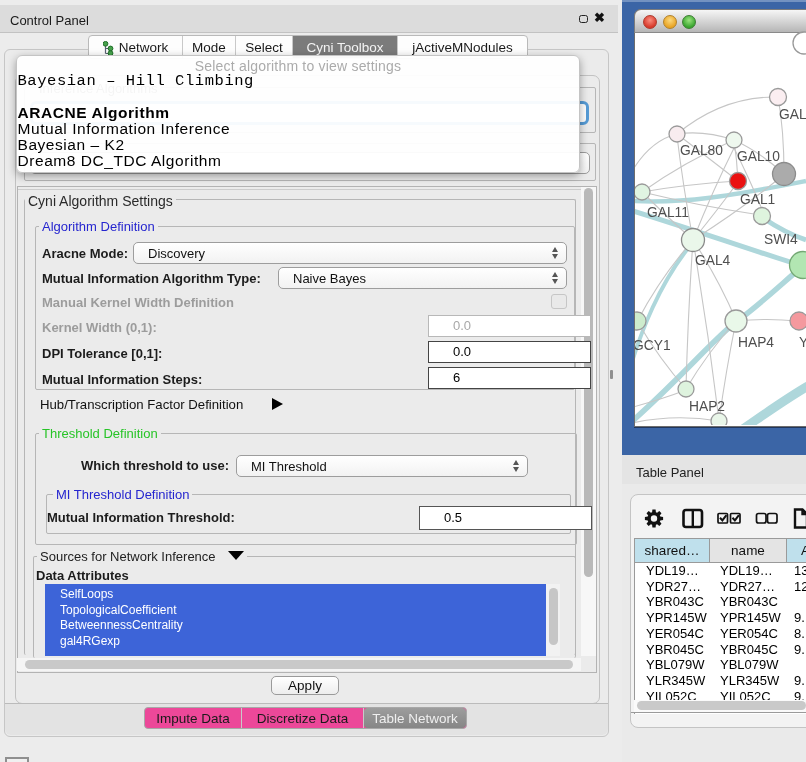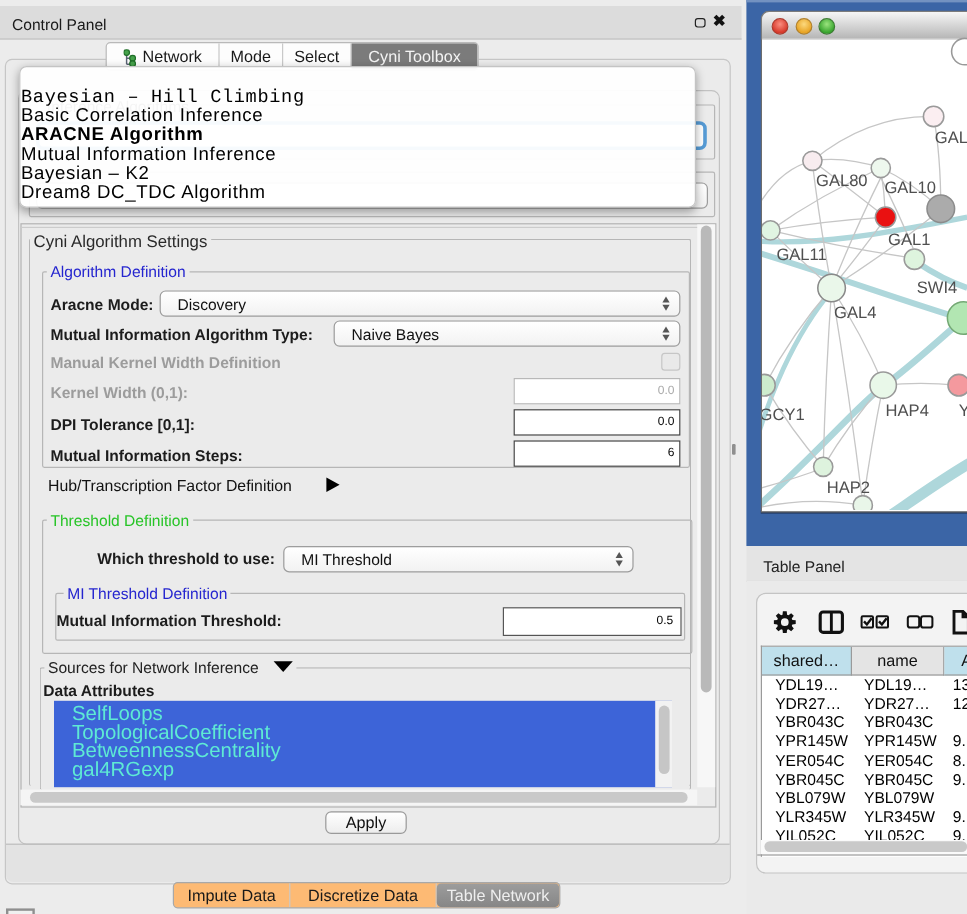--- a/index.html
+++ b/index.html
@@ -23,30 +23,30 @@
 #toptabs .sel{background:#7b7b7b;color:#f4f4f4;}
 
 #scrollpane{left:17px;top:186px;width:578px;height:485px;border:1px solid #b3b3b3;background:#ebebeb;}
 .groupbox{position:absolute;border:1px solid #b6b6b6;border-radius:2px;}
 .grouplabel{position:absolute;background:#ebebeb;padding:0 3px;font-size:13px;}
 .combo{position:absolute;background:linear-gradient(#ffffff,#f2f2f2);border:1px solid #9d9d9d;border-radius:5px;font-size:13px;color:#111;}
 .combo .ct{position:absolute;left:14px;top:3px;}
 .stepper{position:absolute;right:7px;top:3px;width:7px;height:14px;}
 .stepper:before{content:"";position:absolute;left:0;top:1px;border-left:3.5px solid transparent;border-right:3.5px solid transparent;border-bottom:5px solid #555;}
 .stepper:after{content:"";position:absolute;left:0;bottom:1px;border-left:3.5px solid transparent;border-right:3.5px solid transparent;border-top:5px solid #555;}
-.field{position:absolute;background:#fff;font-size:10px;text-align:right;}
+.field{position:absolute;background:#fff;font-size:13px;text-align:left;padding-left:24px;}
 .lbl{position:absolute;font-size:13px;font-weight:bold;color:#1c1c1c;white-space:nowrap;}
 .dis{color:#9c9c9c;}
 
 #popup{left:16px;top:55px;width:562px;height:116px;background:rgba(255,255,255,0.95);border:1px solid #c4c4c4;border-radius:6px;box-shadow:0 3px 8px rgba(0,0,0,0.35);}
 #popup .head{position:absolute;left:0;top:2px;width:100%;text-align:center;font-size:14px;letter-spacing:0.2px;color:#ababab;}
 #popup .it{position:absolute;left:0.5px;font-size:15.5px;letter-spacing:0.55px;color:#000;white-space:nowrap;}
 
 #applybtn{left:271px;top:676px;width:66px;height:17px;background:linear-gradient(#ffffff,#ededed);border:1px solid #9a9a9a;border-radius:5px;text-align:center;font-size:13.5px;color:#111;line-height:17px;}
-#bottabs{left:144px;top:735px;height:20px;background:#fdba74;border:1px solid #a8a8a8;border-radius:4px;display:flex;overflow:hidden;}
+#bottabs{left:144px;top:707px;height:20px;background:#ec4899;border:1px solid #a8a8a8;border-radius:4px;display:flex;overflow:hidden;}
 #bottabs .tab{display:flex;align-items:center;justify-content:center;font-size:13.5px;color:#1a1a1a;border-right:1px solid #c9c9c9;box-sizing:border-box;}
 #bottabs .sel{background:linear-gradient(#9d9d9d,#868686);color:#efefef;border-right:none;border-radius:4px;}
 
 #bluebg{left:622px;top:0;width:184px;height:455px;background:linear-gradient(#7varies 0,#3b65a6 0);background:#3b65a6;border-top:2px solid #7392c1;box-sizing:border-box;}
 #macwin{left:634px;top:9px;width:172px;height:416px;background:#fff;border:1px solid #6d6d6d;border-radius:7px 0 0 0;}
 #mactitle{left:634px;top:9px;width:172px;height:22px;background:linear-gradient(#f6f6f6,#b6b6b6);border:1px solid #7c7c7c;border-bottom:1px solid #8a8a8a;border-radius:7px 0 0 0;}
 .tl{position:absolute;top:15px;width:12px;height:12px;border-radius:50%;}
 #winshadow{left:634px;top:425px;width:172px;height:3px;background:#20365c;}
 #tablebar{left:622px;top:455px;width:184px;height:29px;background:#e4e4e4;border-bottom:1px solid #d2d2d2;}
 #tablebar .txt{left:14px;top:10px;font-size:13px;color:#222;}
@@ -66,20 +66,21 @@
 <div class="abs" id="toptabs">
   <div class="tab" style="width:94px;"><svg width="12" height="15" style="margin-right:4px;margin-top:2px" viewBox="0 0 12 15">
         <path d="M2.5 4 V12.5 M2.5 7.5 H7 M2.5 12.5 H7" fill="none" stroke="#5a6273" stroke-width="1.2"></path>
         <circle cx="2.5" cy="2.8" r="2.4" fill="#46a24b" stroke="#1f6e28" stroke-width="1"></circle>
         <circle cx="7.5" cy="7.5" r="2.4" fill="#46a24b" stroke="#1f6e28" stroke-width="1"></circle>
         <circle cx="7.5" cy="12.2" r="2.4" fill="#46a24b" stroke="#1f6e28" stroke-width="1"></circle>
       </svg>Network</div>
   <div class="tab" style="width:53px;">Mode</div>
   <div class="tab" style="width:57px;">Select</div>
   <div class="tab sel" style="width:105px;">Cyni Toolbox</div>
+  <div class="tab" style="width:129px;">jActiveMNodules</div>
 </div>
 
 <div class="abs groupbox" style="left:24px;top:87px;width:570px;height:44px;"></div>
 <div class="abs" style="left:36px;top:81px;font-size:13px;color:#333;background:#ebebeb;padding:0 3px;">Inference Algorithms</div>
 <div class="abs" style="left:30px;top:101px;width:553px;height:18px;background:#fff;border:3px solid #569bd5;border-radius:6px;"></div>
 <div class="abs groupbox" style="left:24px;top:143px;width:570px;height:36px;"></div>
 <div class="abs combo" style="left:30px;top:152px;width:558px;height:20px;"></div>
 
 <div class="abs" id="scrollpane"></div>
 <div class="abs" style="left:18px;top:189px;width:577px;height:1px;background:#cccccc;"></div>
@@ -125,21 +126,21 @@
   </div>
 <div class="abs groupbox" style="left:46px;top:494px;width:523px;height:38px;"></div>
 <div class="abs grouplabel" style="left:53px;top:487px;color:#2525cf;">MI Threshold Definition</div>
 <div class="abs lbl" style="left:47px;top:510px;">Mutual Information Threshold:</div>
 <div class="field" style="left:419px;top:506px;width:141px;height:22px;border:1px solid #555;color:#000;padding-right:6px;line-height:22px;">0.5</div>
 
 <div class="abs groupbox" style="left:33px;top:556px;width:541px;height:101px;border-bottom:none;"></div>
 <div class="abs grouplabel" style="left:37px;top:549px;color:#222;">Sources for Network Inference <span style="display:inline-block;width:0;height:0;border-left:8px solid transparent;border-right:8px solid transparent;border-top:9px solid #000;vertical-align:1px;margin-left:9px;"></span></div>
 <div class="abs lbl" style="left:36px;top:568px;">Data Attributes</div>
 <div class="abs" style="left:45px;top:584px;width:515px;height:72px;background:#3d64d8;overflow:hidden;">
-  <div style="font-size:17px;color:#5eead4;padding:3px 0 0 15px;line-height:15.6px;">SelfLoops<br>TopologicalCoefficient<br>BetweennessCentrality<br>gal4RGexp</div>
+  <div style="font-size:12px;color:#ffffff;padding:3px 0 0 15px;line-height:15.6px;">SelfLoops<br>TopologicalCoefficient<br>BetweennessCentrality<br>gal4RGexp</div>
 </div>
 <div class="abs" style="left:546px;top:584px;width:14px;height:72px;background:#f2f2f2;"></div>
 <div class="abs" style="left:549px;top:588px;width:9px;height:57px;background:#c6c6c6;border-radius:5px;"></div>
 
 <div class="abs" id="applybtn">Apply</div>
 <div class="abs" style="left:5px;top:704px;width:603px;height:31px;background:#e3e3e3;border-radius:0 0 6px 6px;"></div>
 <div class="abs" style="left:5px;top:703px;width:603px;height:1px;background:#bbbbbb;"></div>
 <div class="abs" id="bottabs">
   <div class="tab" style="width:97px;">Impute Data</div>
   <div class="tab" style="width:122px;">Discretize Data</div>
@@ -220,22 +221,22 @@
     <text x="764" y="244">SWI4</text>
     <text x="695" y="265">GAL4</text>
     <text x="633" y="350">GCY1</text>
     <text x="738" y="347">HAP4</text>
     <text x="799" y="347">Y</text>
     <text x="689" y="411">HAP2</text>
   </g>
 </svg>
 
 <div class="abs" id="popup">
+  <div class="head">Select algorithm to view settings</div>
   <div class="it" style="top:16px;font-family:Liberation Mono, monospace;">Bayesian – Hill Climbing</div>
-  <div class="it" style="top:32px;">Basic Correlation Inference</div>
   <div class="it b" style="top:48px;">ARACNE Algorithm</div>
   <div class="it" style="top:64px;">Mutual Information Inference</div>
   <div class="it" style="top:80px;">Bayesian – K2</div>
   <div class="it" style="top:96px;">Dream8 DC_TDC Algorithm</div>
 </div>
 
 <div class="abs" id="tablebar">
     <div class="abs txt">Table Panel</div>
   </div>
 <div class="abs" id="tablebody"></div>

